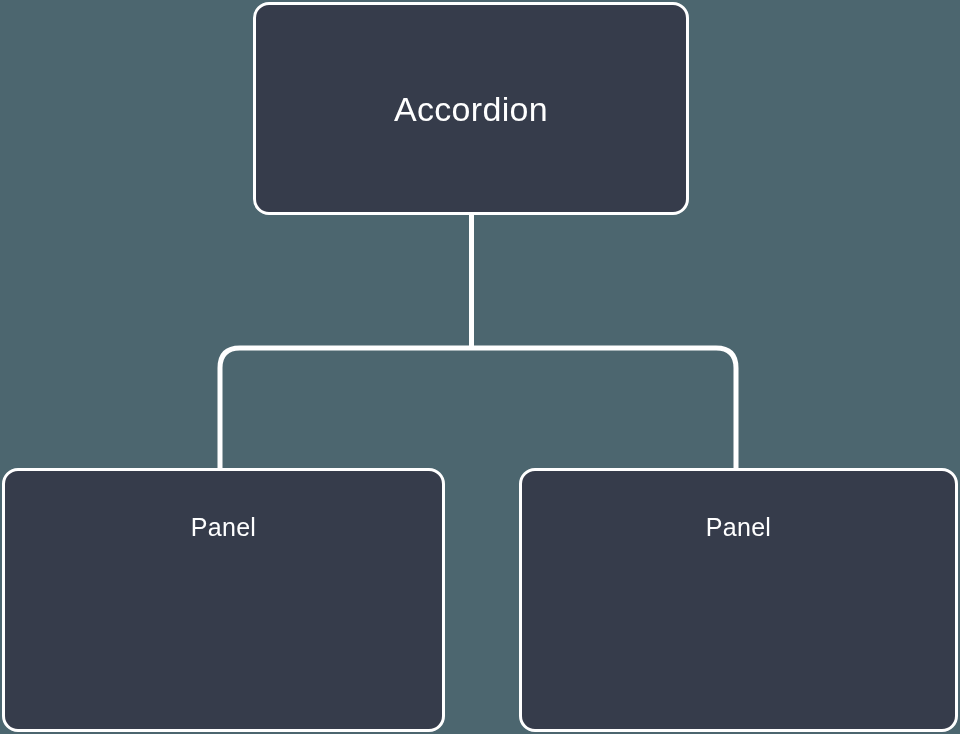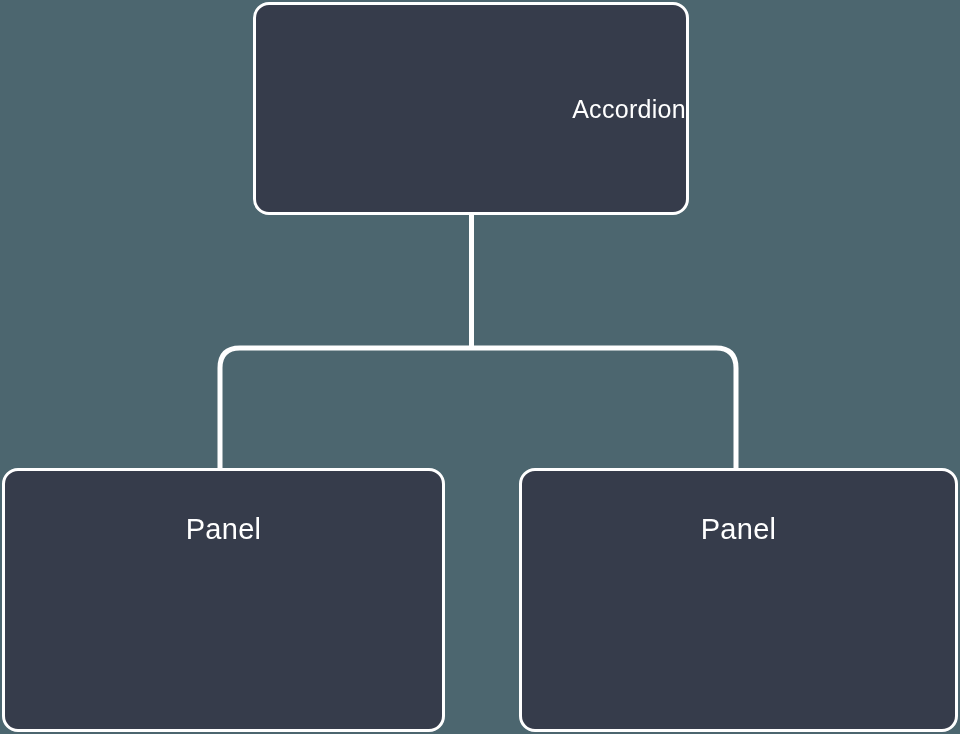--- a/index.html
+++ b/index.html
@@ -45,23 +45,23 @@
     top: 2px;
     width: 436px;
     height: 213px;
   }
   .root-label {
     position: absolute;
     left: 0;
     right: 0;
     top: 50%;
     transform: translateY(-50%);
-    text-align: right;
+    text-align: center;
     color: #ffffff;
-    font-size: 25px;
+    font-size: 34px;
     font-weight: 400;
     letter-spacing: 0.3px;
   }
 
   
   #node-panel-left {
     left: 2px;
     top: 468px;
     width: 443px;
     height: 264px;
@@ -72,21 +72,21 @@
     width: 439px;
     height: 264px;
   }
   .panel-title {
     position: absolute;
     left: 0;
     right: 0;
     top: 42px;
     text-align: center;
     color: #ffffff;
-    font-size: 29px;
+    font-size: 25px;
     font-weight: 400;
     letter-spacing: 0.3px;
   }
 </style>
 </head>
 <body>
 
 <div id="stage">
 
   <svg id="connectors" viewBox="0 0 960 734">

